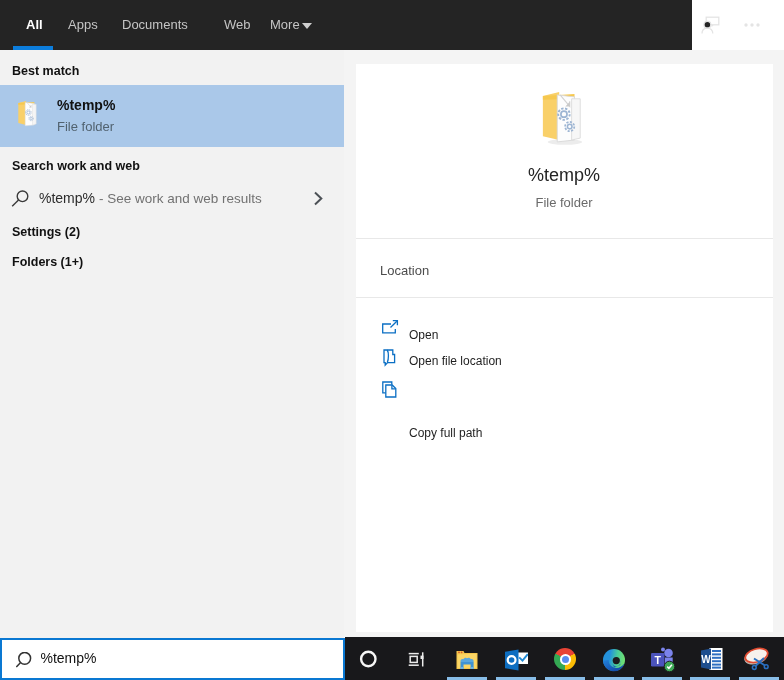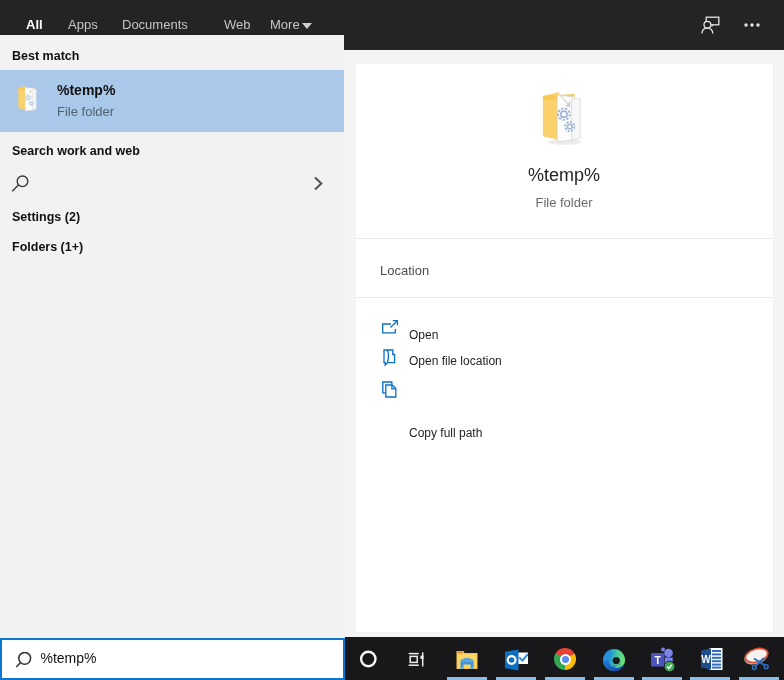--- a/index.html
+++ b/index.html
@@ -1,24 +1,24 @@
 <!DOCTYPE html>
 <html><head>
 <meta charset="utf-8">
 <style>
   html,body{margin:0;padding:0;}
   body{width:784px;height:680px;overflow:hidden;font-family:"Liberation Sans",sans-serif;position:relative;background:#fff;-webkit-font-smoothing:antialiased;}
   .abs{position:absolute;}
   
-  #topbar{left:0;top:0;width:784px;height:50px;background:#242424;}
+  #topbar{left:0;top:0;width:692px;height:50px;background:#242424;}
   .tab{position:absolute;top:17px;font-size:13px;color:#c5c5c5;white-space:nowrap;}
   .tab.sel{color:#fff;font-weight:bold;}
   #tabline{position:absolute;left:13px;top:46px;width:40px;height:4px;background:#0c7ddc;}
   
-  #leftpanel{left:0;top:35px;width:344px;height:604px;background:#f2f2f2;
+  #leftpanel{left:0;top:50px;width:344px;height:604px;background:#f2f2f2;
      background-image:radial-gradient(#e0e0e0 0.6px, transparent 0.7px),radial-gradient(#e7e7e7 0.6px, transparent 0.7px);background-size:8px 8px;background-position:1px 1px,5px 5px;}
   .hdr{position:absolute;font-size:12.5px;font-weight:bold;color:#111;left:12px;white-space:nowrap;}
   #bestrow{position:absolute;left:0;top:34.5px;width:344px;height:62px;background:#aac8e9;
      background-image:radial-gradient(#94b1d3 0.6px, transparent 0.7px),radial-gradient(#9cb9da 0.6px, transparent 0.7px);background-size:8px 8px;background-position:1px 1px,5px 5px;}
   #bm-title{position:absolute;left:57px;top:12px;font-size:14px;font-weight:bold;color:#111;}
   #bm-sub{position:absolute;left:57px;top:34.5px;font-size:13px;color:#51626f;}
   .sugg{position:absolute;left:39px;top:140px;font-size:14px;color:#2b2b2b;white-space:nowrap;}
   .sugg .gray{color:#717171;font-size:13.5px;}
   
   #rightpanel{left:344px;top:50px;width:440px;height:587px;background:#f4f4f4;}
@@ -83,20 +83,21 @@
       </svg>
       <span id="bm-title">%temp%</span>
       <span id="bm-sub">File folder</span>
     </div>
     <span class="hdr" style="top:108.5px;">Search work and web</span>
 
     <svg class="abs" style="left:11px;top:139.5px;" width="18" height="18" viewBox="0 0 18 18" fill="none" stroke="#3a3a3a" stroke-width="1.4">
       <circle cx="11.5" cy="6.3" r="5.3"></circle>
       <line x1="7.5" y1="10.1" x2="1.2" y2="16.3"></line>
     </svg>
+    <span class="sugg">%temp% <span class="gray">- See work and web results</span></span>
 
     <svg class="abs" style="left:312px;top:141px;" width="12" height="15" viewBox="0 0 12 15" fill="none" stroke="#4c5156" stroke-width="2">
       <path d="M3 1.5 L9.3 7.5 L3 13.5"></path>
     </svg>
     <span class="hdr" style="top:174.5px;">Settings (2)</span>
     <span class="hdr" style="top:204.5px;">Folders (1+)</span>
   </div>
 
   <div class="abs" id="rightpanel">
     <div id="rpcard"></div>

